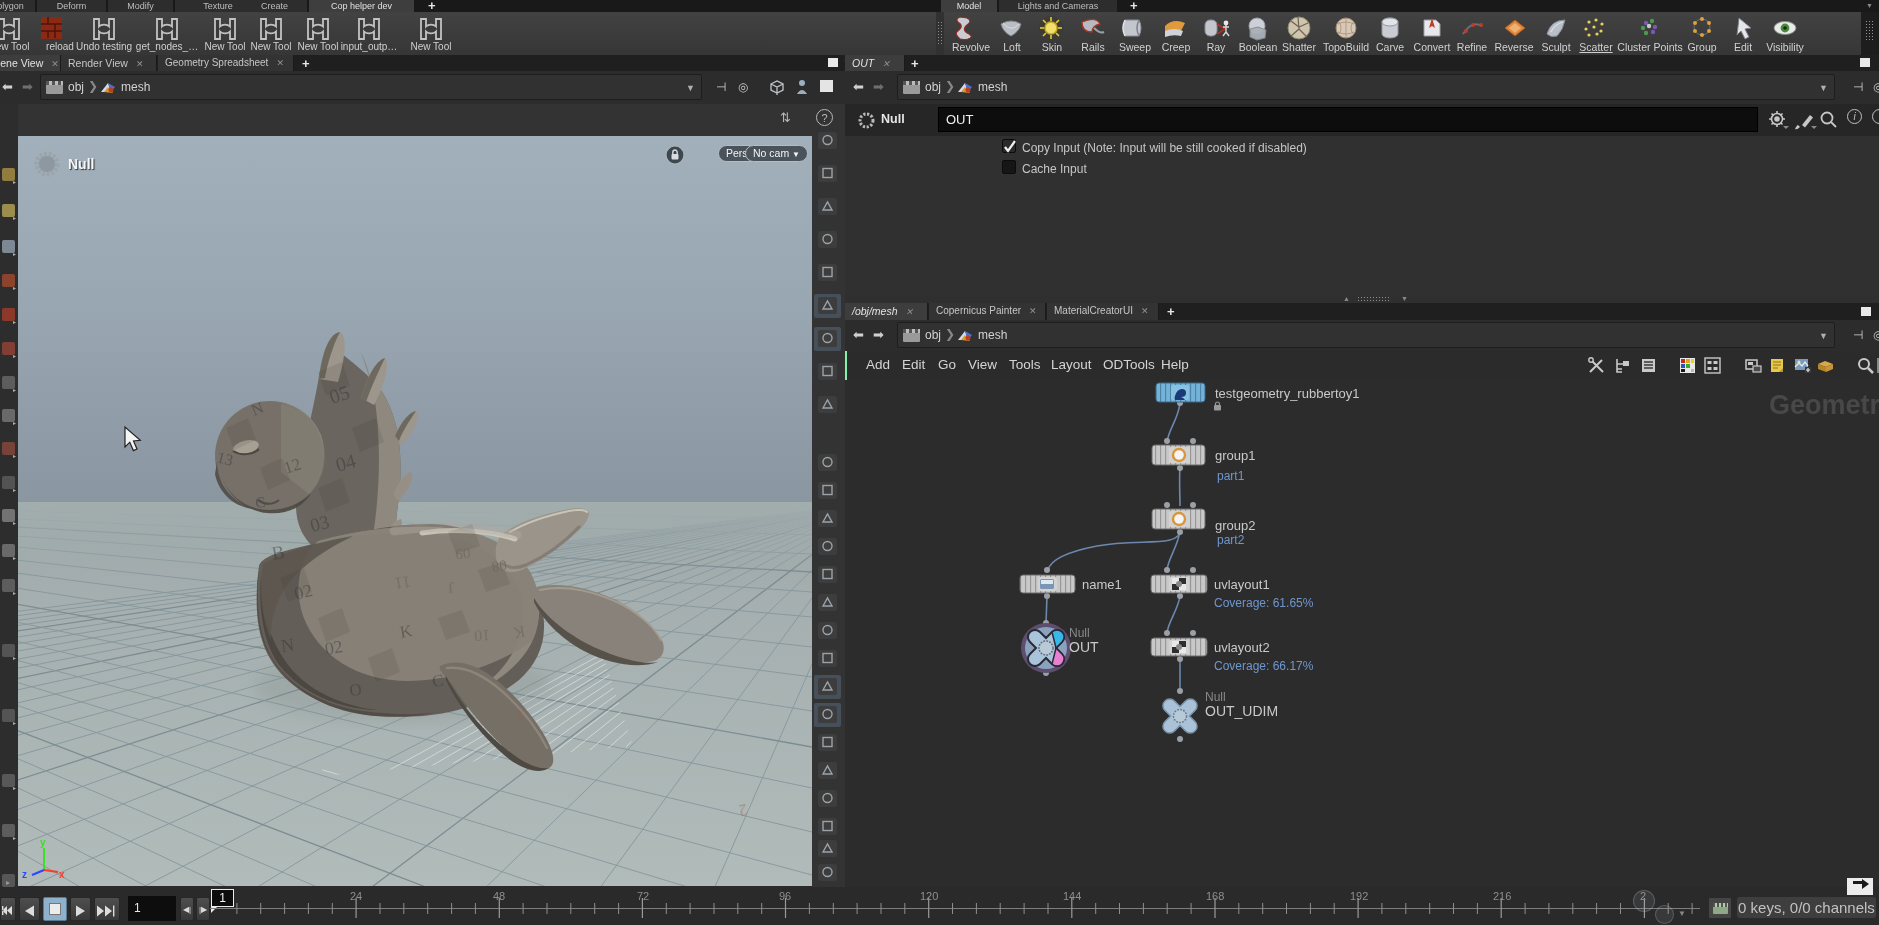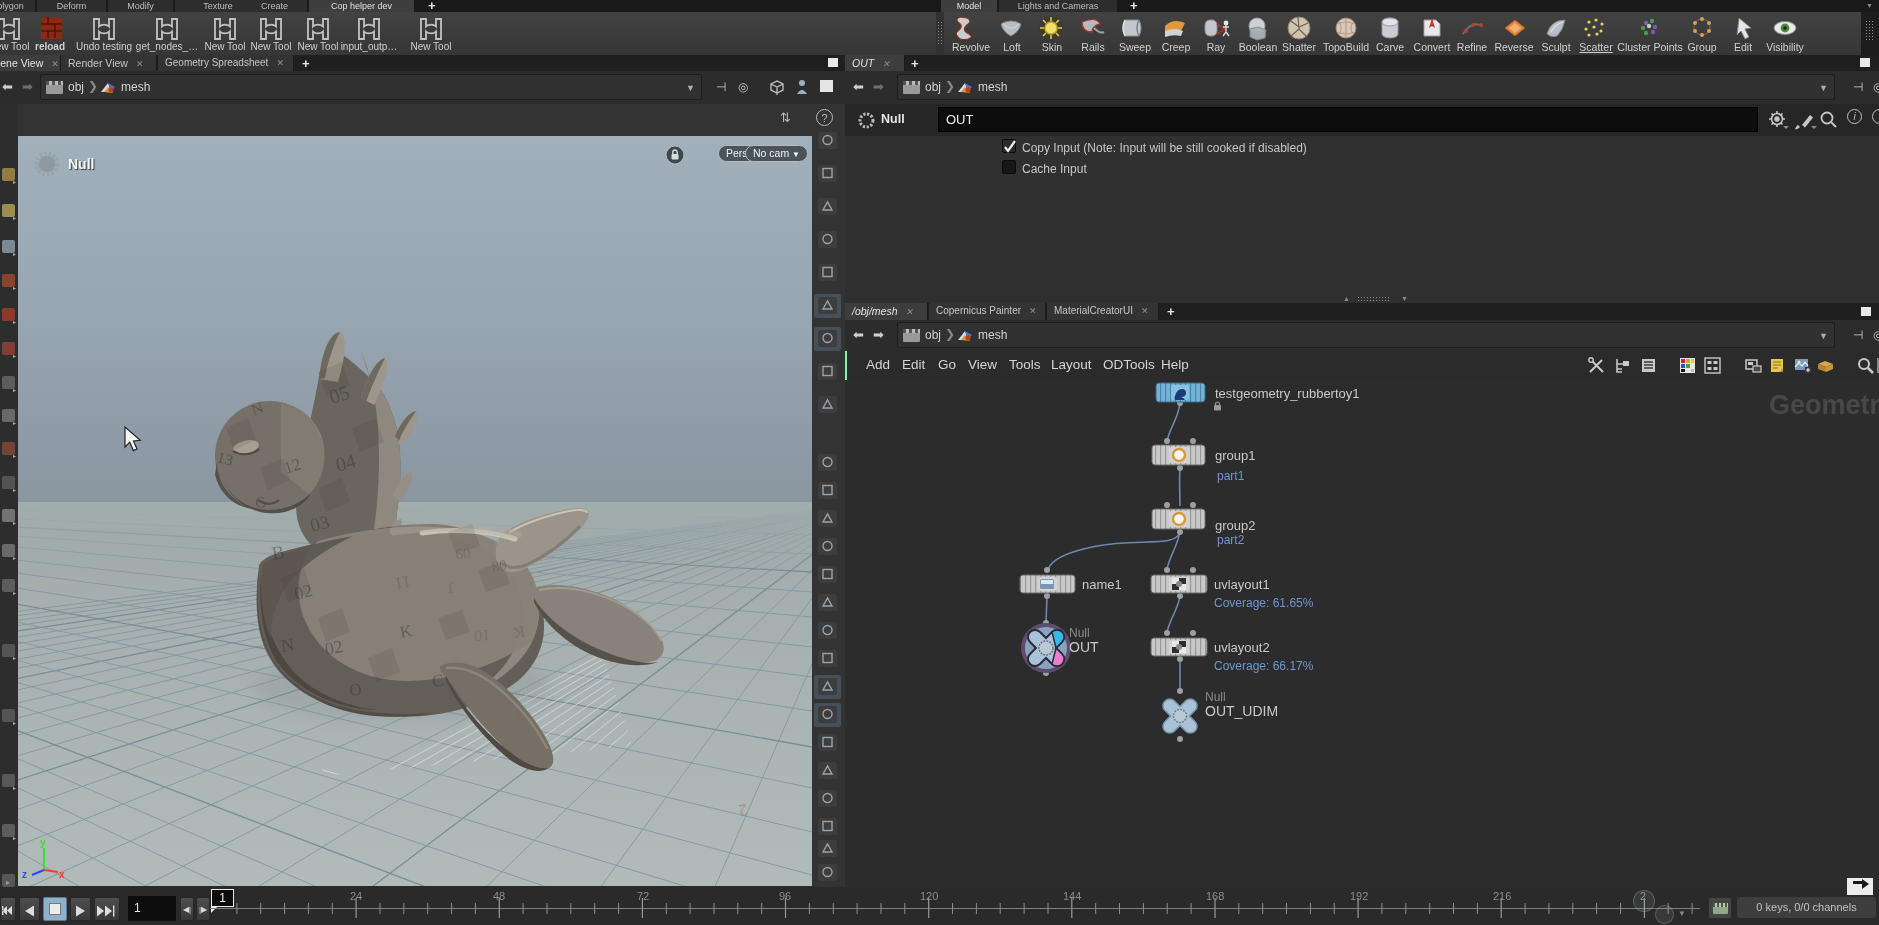--- a/index.html
+++ b/index.html
@@ -97,21 +97,21 @@
       <use href="#hlogo" x="156" y="4"></use>
       <use href="#hlogo" x="214" y="4"></use>
       <use href="#hlogo" x="260" y="4"></use>
       <use href="#hlogo" x="307" y="4"></use>
       <use href="#hlogo" x="358" y="4"></use>
       <use href="#hlogo" x="420" y="4"></use>
     </svg>
     <div class="tool" style="left:-33px;">
         <span class="lb">New Tool</span>
       </div>
-    <div class="tool" style="left:8px;font-weight:bold;">
+    <div class="tool" style="left:18px;">
         <span class="lb">reload</span>
       </div>
     <div class="tool" style="left:62px;">
         <span class="lb">Undo testing</span>
       </div>
     <div class="tool" style="left:125px;">
         <span class="lb">get_nodes_…</span>
       </div>
     <div class="tool" style="left:183px;">
         <span class="lb">New Tool</span>
@@ -1060,14 +1060,14 @@
     <div class="tnum" style="left:1493px;">216</div>
     <div class="tnum" style="left:1640px;">2</div>
 
     <div style="position:absolute; left:1633px; top:3px; width:22px; height:22px; border-radius:50%; background:rgba(190,200,205,0.10); border:1px solid rgba(190,200,205,0.25);"></div>
     <div style="position:absolute; left:1655px; top:18px; width:19px; height:19px; border-radius:50%; background:rgba(190,200,205,0.10); border:1px solid rgba(190,200,205,0.25);"></div>
     <div style="position:absolute; left:1678px; top:22px; color:#888; font-size:8px;">▼</div>
     <div style="position:absolute; left:1708px; top:10px; width:24px; height:22px; background:#454545; border:1px solid #2a2a2a; border-radius:2px;">
       <div style="position:absolute; left:4px; top:5px; width:15px; height:11px; background:#8fa888; border-radius:1px;"></div>
       <div style="position:absolute; left:4px; top:5px; width:15px; height:4px; background:repeating-linear-gradient(90deg,#4a5a46 0 2px,#b8c8b0 2px 4px);"></div>
     </div>
-    <div style="position:absolute; left:1737px; top:10px; width:139px; height:21px; background:#3e3e3e; border-radius:3px; color:#c2c2c2; font-size:11px; text-align:center; line-height:21px;">0 keys, 0/0 channels</div>
+    <div style="position:absolute; left:1737px; top:10px; width:139px; height:21px; background:#3e3e3e; border-radius:3px; color:#c2c2c2; font-size:15px; text-align:center; line-height:21px;">0 keys, 0/0 channels</div>
   </div>
 
 </body></html>

